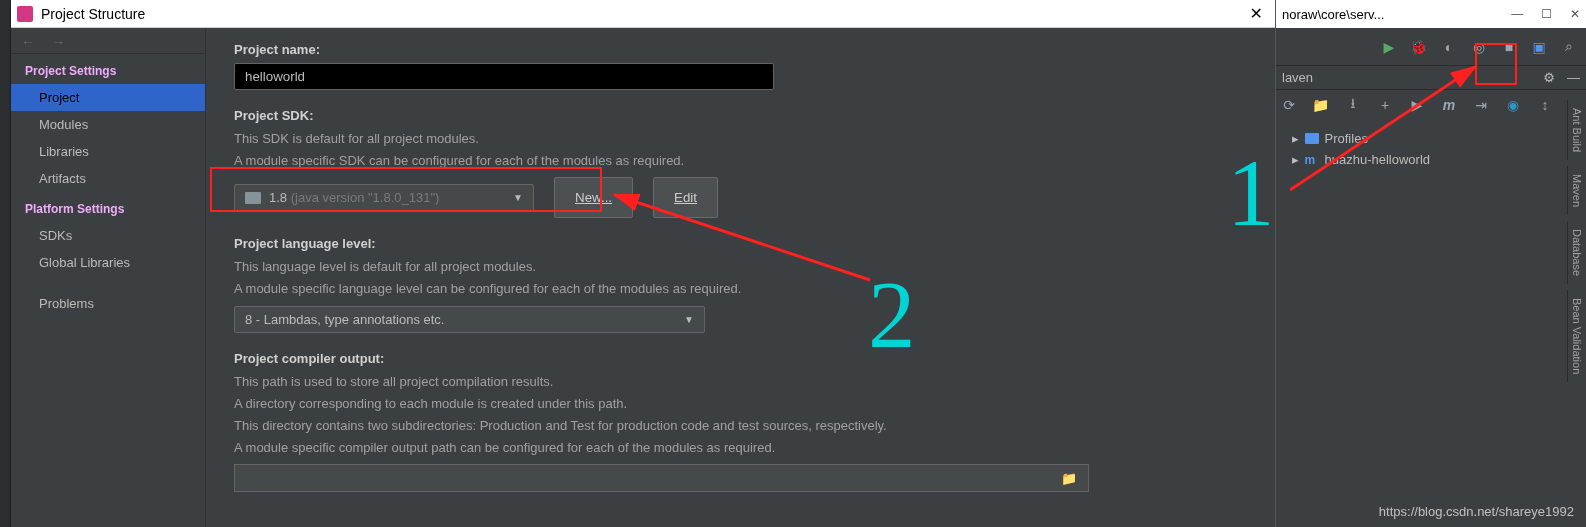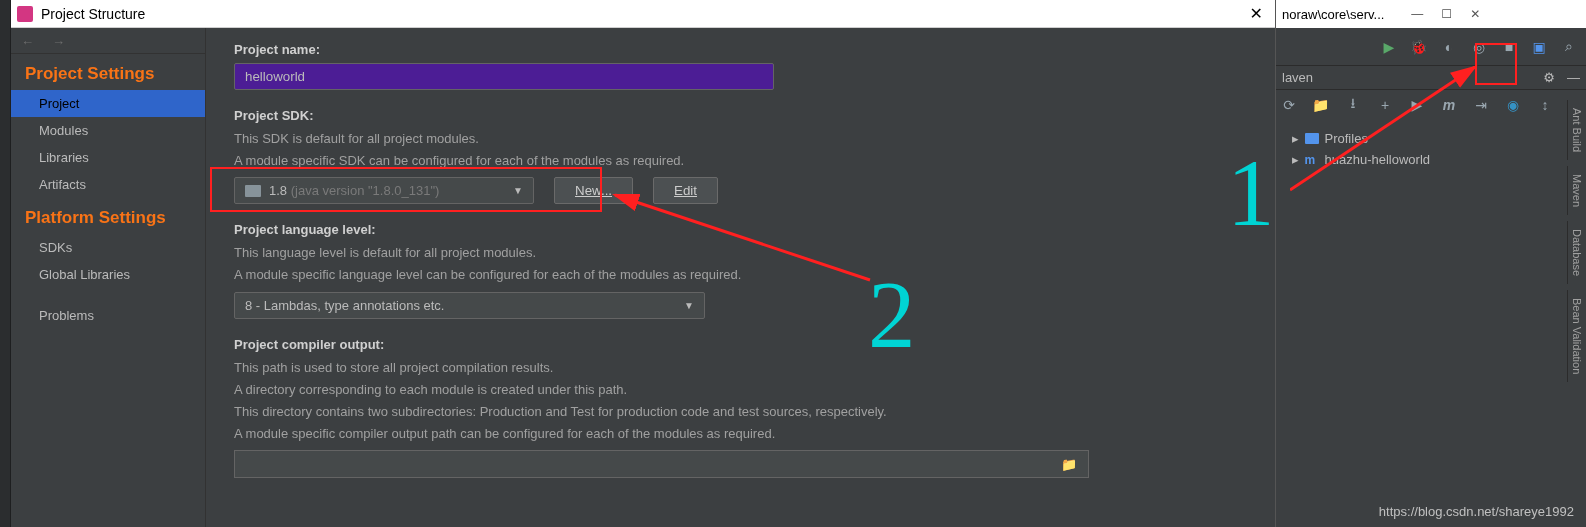--- a/index.html
+++ b/index.html
@@ -68,24 +68,24 @@
     }
     .sidebar {
       width: 195px;
       background: #3c3f41;
       border-right: 1px solid #323232;
       display: flex;
       flex-direction: column;
       padding-top: 0;
     }
     .side-section-title {
-      color: #f97316;
+      color: #f0abfc;
       font-weight: bold;
       padding: 10px 14px 6px 14px;
-      font-size: 17px;
+      font-size: 12px;
     }
     .side-item {
       padding: 6px 14px 6px 28px;
       color: #bbbbbb;
       cursor: pointer;
     }
     .side-item.selected {
       background: #2f65ca;
       color: #000000;
     }
@@ -97,21 +97,21 @@
       color: #d0d0d0;
       font-weight: bold;
       margin-bottom: 6px;
     }
     .desc {
       color: #a0a0a0;
       margin-bottom: 2px;
       line-height: 1.55;
     }
     .input {
-      background: #4c1d95;
+      background: #000000;
       border: 1px solid #646464;
       color: #bbbbbb;
       padding: 5px 10px;
       width: 540px;
       border-radius: 2px;
     }
     .row { margin-bottom: 18px; }
     .sdk-row {
       display: flex;
       align-items: center;
@@ -133,21 +133,21 @@
     .dropdown .dd-hint { color: #7a7a7a; }
     .dropdown .chev {
       color: #bbbbbb;
       font-size: 10px;
       margin-left: 8px;
     }
     .btn {
       background: #4c5052;
       border: 1px solid #6a6a6a;
       color: #cccccc;
-      padding: 5px 20px;
+      padding: 12px 20px;
       border-radius: 2px;
       cursor: pointer;
     }
     .btn .u { text-decoration: underline; }
     .folder-icon-mini {
       width: 16px;
       height: 12px;
       background: #87939a;
       display: inline-block;
       margin-right: 8px;
@@ -177,20 +177,21 @@
       position: relative;
     }
     .bg-titlebar {
       background: #ffffff;
       height: 28px;
       color: #000;
       display: flex;
       align-items: center;
       padding-left: 6px;
       font-size: 13px;
+      justify-content: space-between;
       padding-right: 6px;
       gap: 27px;
     }
     .win-btns { display: flex; gap: 18px; color: #555; font-size: 12px;}
     .toolbar {
       height: 38px;
       background: #3c3f41;
       display: flex;
       align-items: center;
       border-bottom: 1px solid #2b2b2b;

